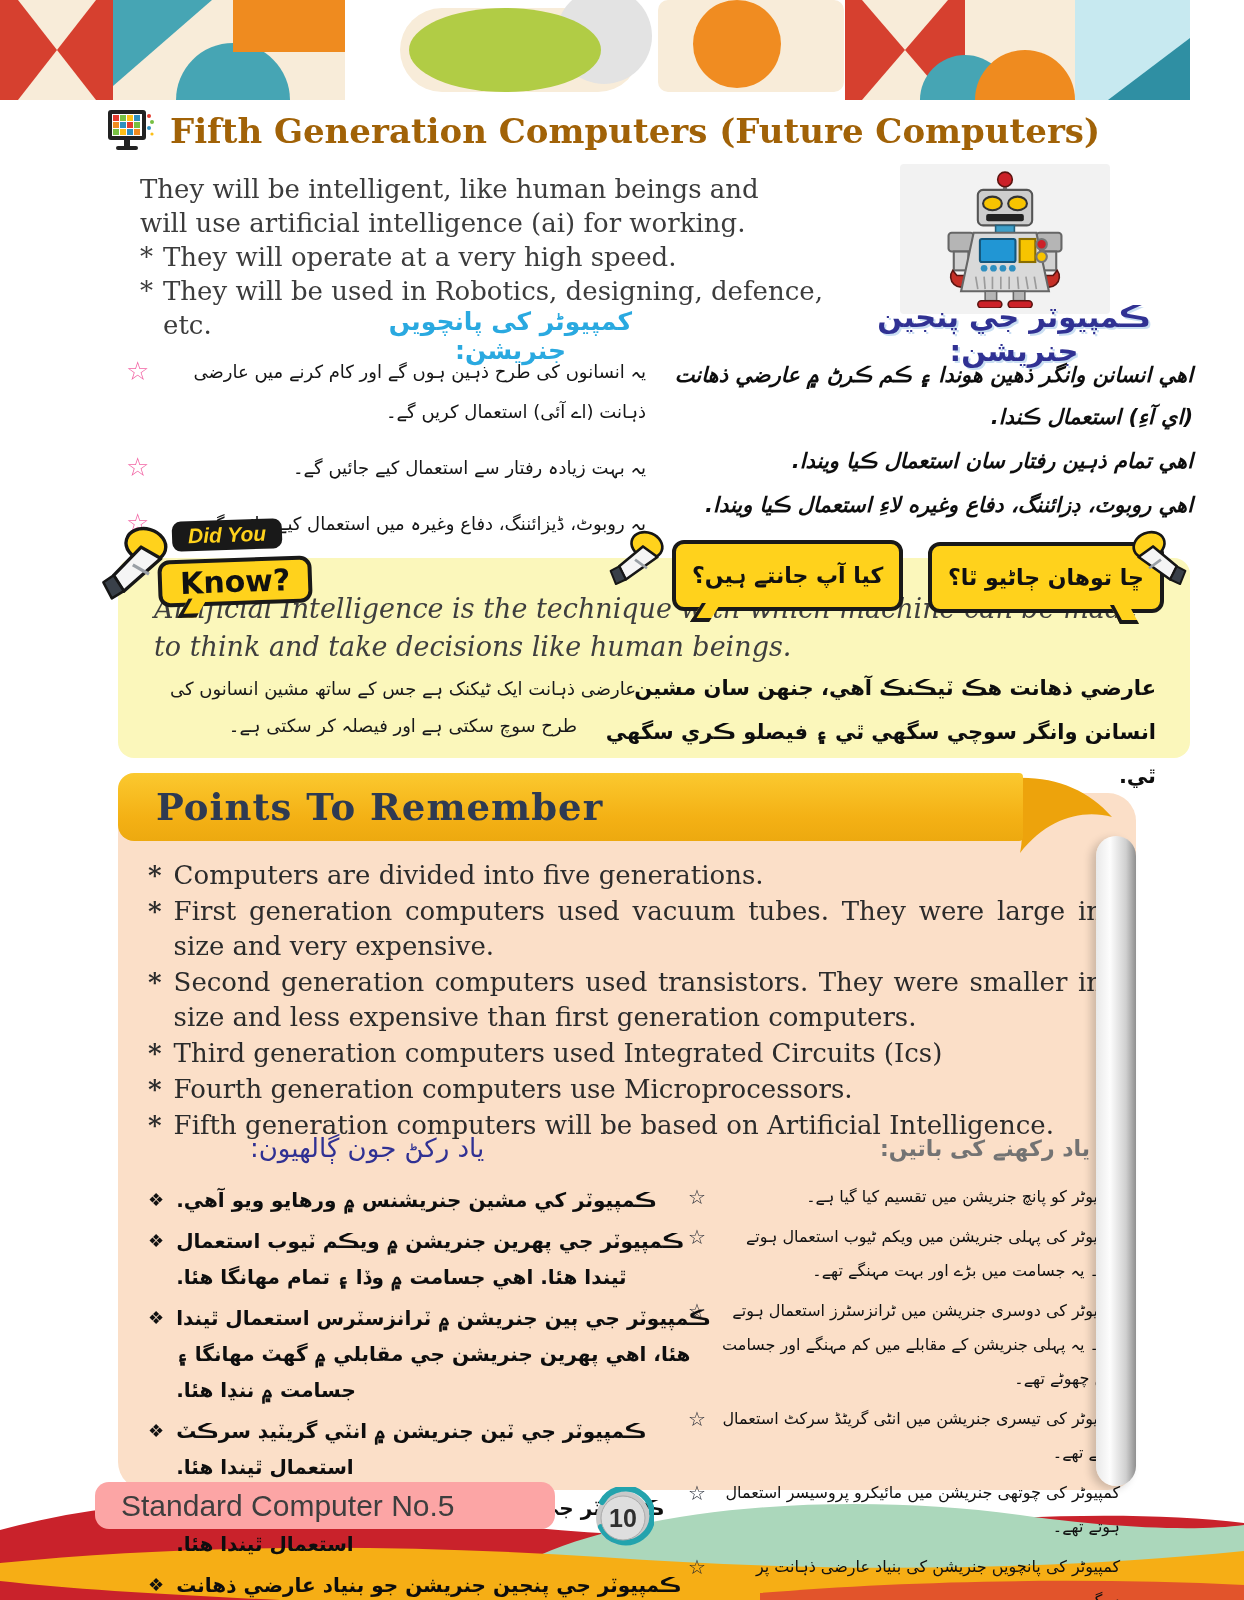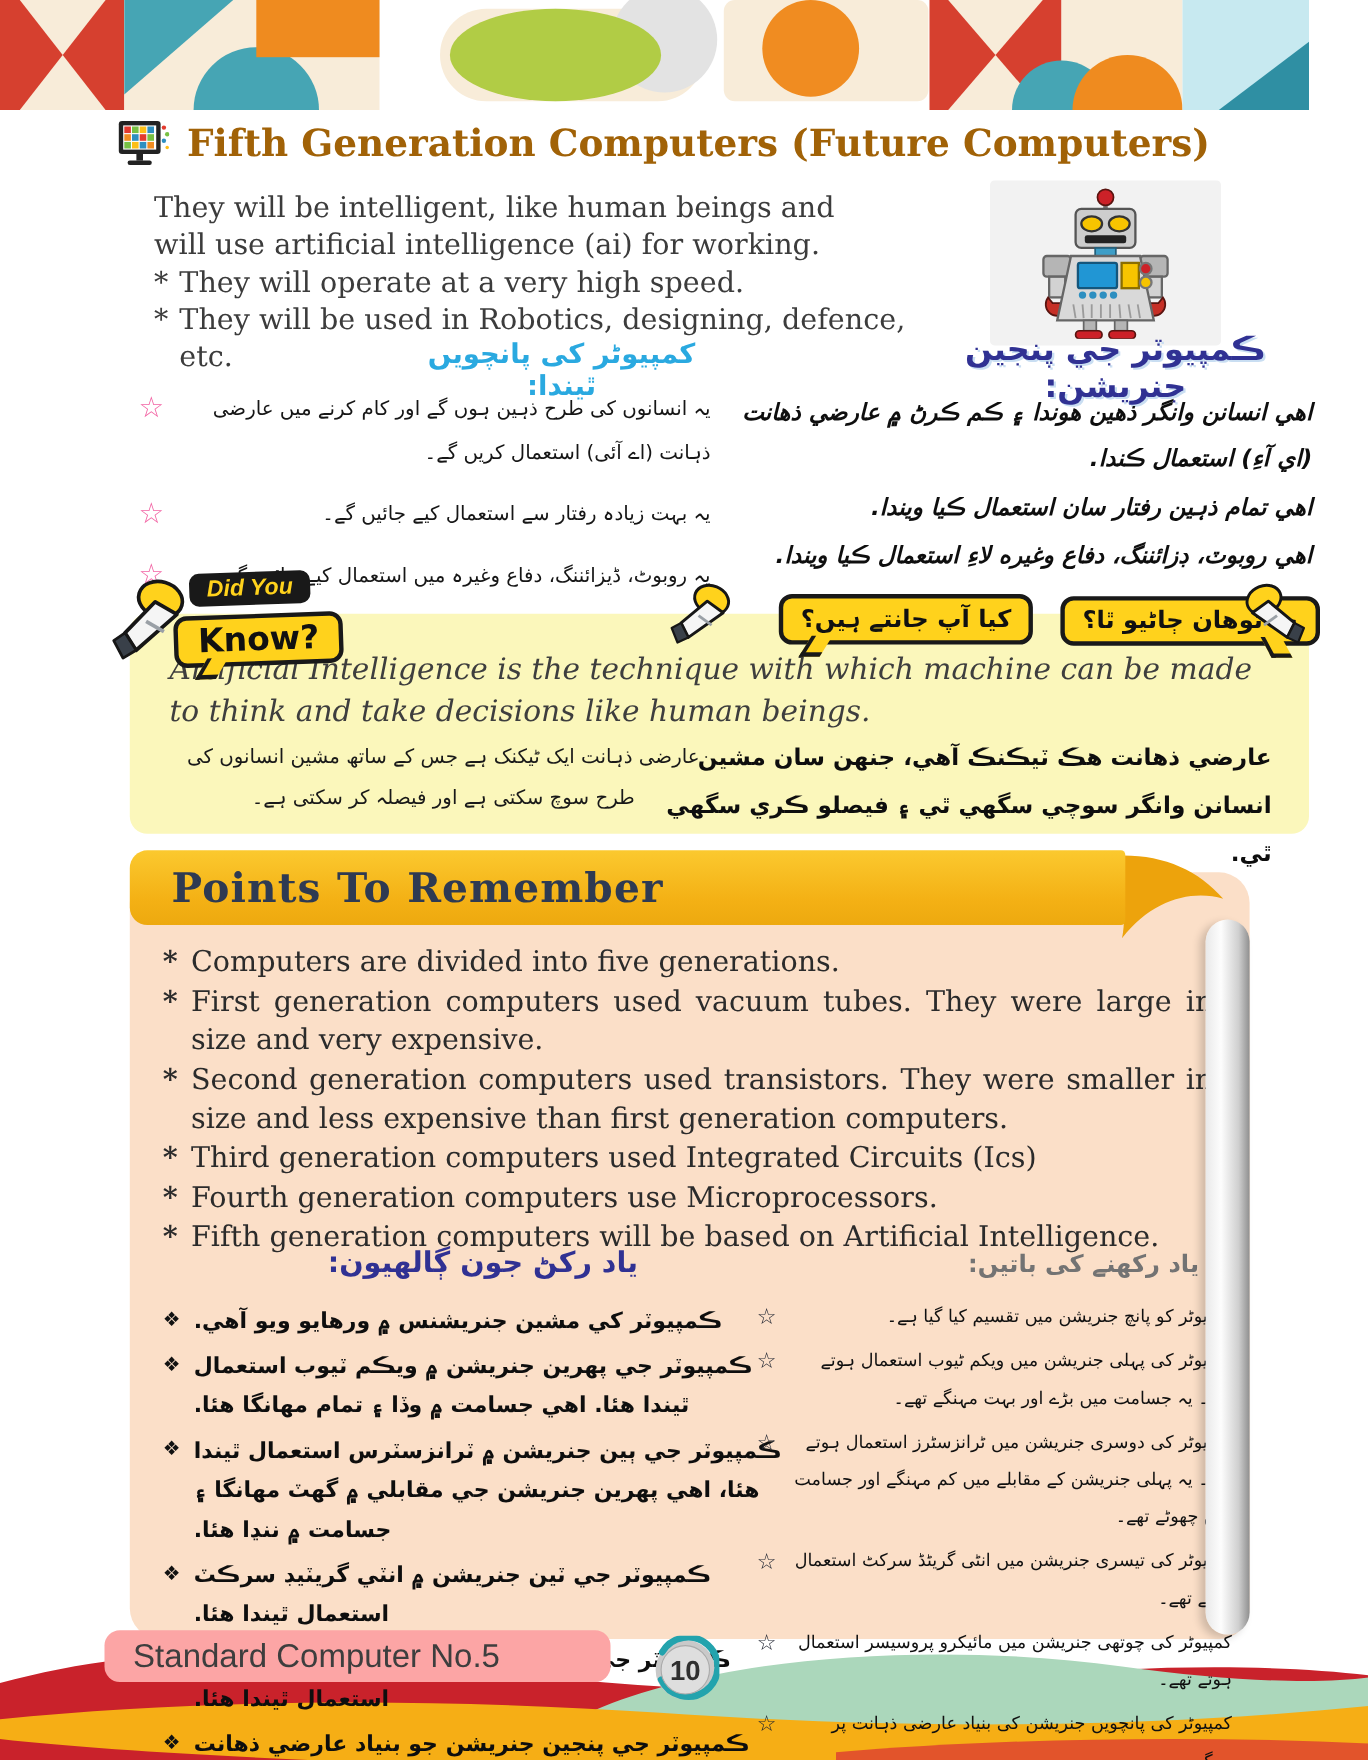--- a/index.html
+++ b/index.html
@@ -52,39 +52,39 @@
   .badge{position:absolute;z-index:5;}
   .mega{position:absolute;width:84px;height:84px;}
   .pill{position:absolute;background:#191919;color:#ffd21c;font-weight:bold;font-style:italic;
         font-size:21px;padding:3px 16px;border-radius:9px;transform:rotate(-2deg);white-space:nowrap;}
   .bubble{position:absolute;background:#ffd21c;border:4px solid #191919;border-radius:12px;
           font-weight:bold;color:#111;white-space:nowrap;}
   .bubble::after{content:"";position:absolute;left:20px;bottom:-15px;width:15px;height:15px;background:#ffd21c;
                  border-left:4px solid #191919;border-bottom:4px solid #191919;transform:skewX(-32deg);}
   .bubble.tail-right::after{left:auto;right:26px;transform:skewX(28deg);}
   .know-bubble{font-family:"DejaVu Sans",sans-serif;font-size:30px;padding:2px 18px;transform:rotate(-2deg);}
-  .rtl-bubble{direction:rtl;font-family:"DejaVu Sans",sans-serif;font-size:22px;padding:6px 16px;margin-left:36px;}
+  .rtl-bubble{direction:rtl;font-family:"DejaVu Sans",sans-serif;font-size:22px;padding:19px 16px;}
 
   
   .panel{position:absolute;left:118px;top:793px;width:1018px;height:697px;background:#fbdfc8;border-radius:28px;}
   .ribbon{position:absolute;left:118px;top:773px;width:905px;height:68px;
           background:linear-gradient(180deg,#fbc92f 0%,#f4b115 65%,#eda90f 100%);
           border-radius:16px 4px 4px 16px;z-index:4;}
   .ribbon-text{font-family:"DejaVu Serif",serif;font-weight:bold;font-size:37px;color:#2e3a52;
                line-height:68px;padding-left:38px;letter-spacing:1px;}
   .ribbon-fold{position:absolute;left:1000px;top:773px;z-index:3;}
 
   .pts-list{position:absolute;left:148px;top:858px;width:955px;font-family:"DejaVu Serif",serif;
             font-size:26px;line-height:35px;color:#2b2b2b;z-index:5;}
   .pt-item{display:flex;gap:12px;margin-bottom:1px;}
   .pt-item .mark{flex:0 0 auto;font-weight:bold;}
   .pt-item .txt{flex:1;text-align:justify;}
 
-  .sd-rem-heading{position:absolute;left:250px;top:1133px;width:330px;text-align:right;direction:rtl;
-                  font-family:"DejaVu Sans",sans-serif;font-weight:bold;font-size:26px;color:#303193;z-index:5;}
+  .sd-rem-heading{position:absolute;left:250px;top:1133px;width:330px;text-align:left;direction:rtl;
+                  font-family:"DejaVu Sans",sans-serif;font-weight:normal;font-size:26px;color:#303193;z-index:5;}
   .ur-rem-heading{position:absolute;left:845px;top:1136px;width:280px;text-align:center;direction:rtl;
                   font-family:"DejaVu Sans",sans-serif;font-weight:bold;font-size:22px;color:#737373;z-index:5;}
 
   .sd-rem{position:absolute;left:148px;top:1182px;width:565px;z-index:5;}
   .sd-rem-item{display:flex;align-items:flex-start;gap:12px;margin-bottom:5px;}
   .sd-rem-item .dia{flex:0 0 auto;font-size:18px;line-height:36px;color:#111;font-family:"DejaVu Sans",sans-serif;}
   .sd-rem-item .txt{flex:1;direction:rtl;text-align:left;font-family:"DejaVu Sans",sans-serif;
                     font-size:20px;line-height:36px;font-weight:600;color:#0e0e0e;}
   .ur-rem{position:absolute;left:688px;top:1180px;width:432px;z-index:5;}
   .ur-rem-item{display:flex;align-items:flex-start;gap:10px;margin-bottom:6px;}
@@ -213,21 +213,21 @@
         <line x1="80" y1="102" x2="82" y2="114"></line>
           <line x1="88" y1="102" x2="90" y2="114"></line>
       </g>
       <rect x="41" y="116" width="11" height="9" fill="#b5b5b5" stroke="#666" stroke-width="1.5"></rect>
       <rect x="68" y="116" width="11" height="9" fill="#b5b5b5" stroke="#666" stroke-width="1.5"></rect>
       <rect x="34" y="125" width="23" height="7" rx="3.5" fill="#cc2128" stroke="#5a1410" stroke-width="1.5"></rect>
       <rect x="63" y="125" width="23" height="7" rx="3.5" fill="#cc2128" stroke="#5a1410" stroke-width="1.5"></rect>
     </svg>
   </div>
 
-  <div class="ur-gen-heading">کمپیوٹر کی پانچویں ٿيندا:</div>
+  <div class="ur-gen-heading">کمپیوٹر کی پانچویں جنریشن:</div>
   <div class="sd-gen-heading">ڪمپيوٽر جي پنجين جنريشن:</div>
 
   <div class="ur-points">
     <div class="ur-item">
       <span class="star">☆</span>
       <span class="txt">یہ انسانوں کی طرح ذہین ہوں گے اور کام کرنے میں عارضی ذہانت (اے آئی) استعمال کریں گے۔</span>
     </div>
     <div class="ur-item">
       <span class="star">☆</span>
       <span class="txt">یہ بہت زیادہ رفتار سے استعمال کیے جائیں گے۔</span>

